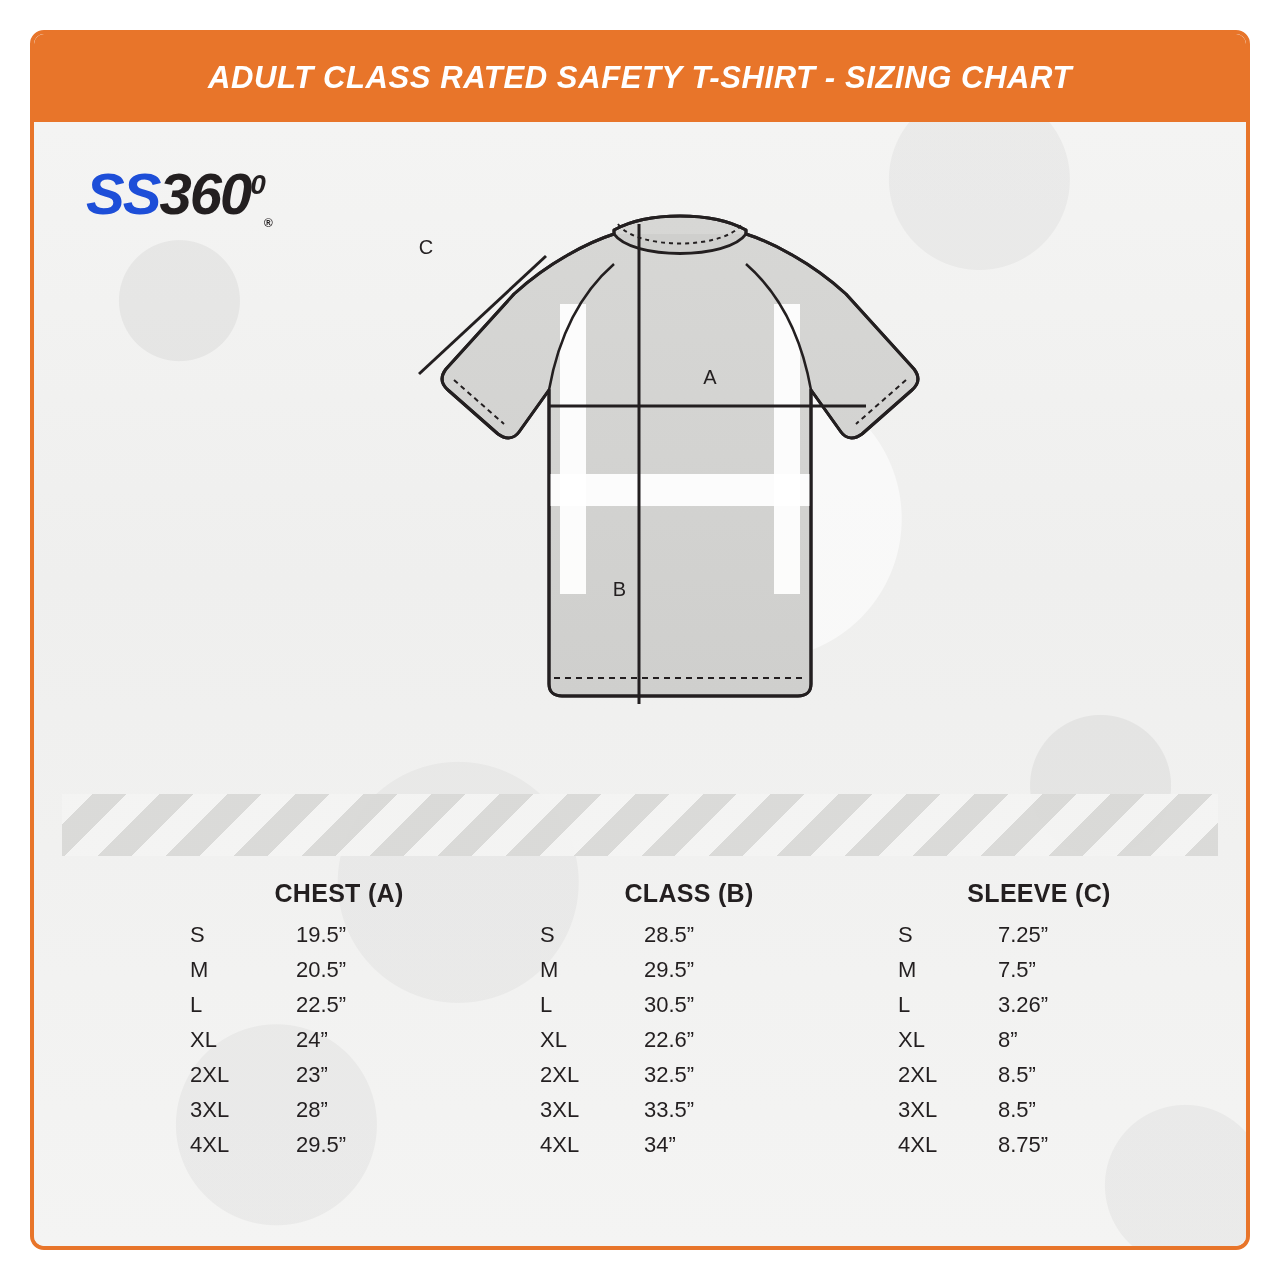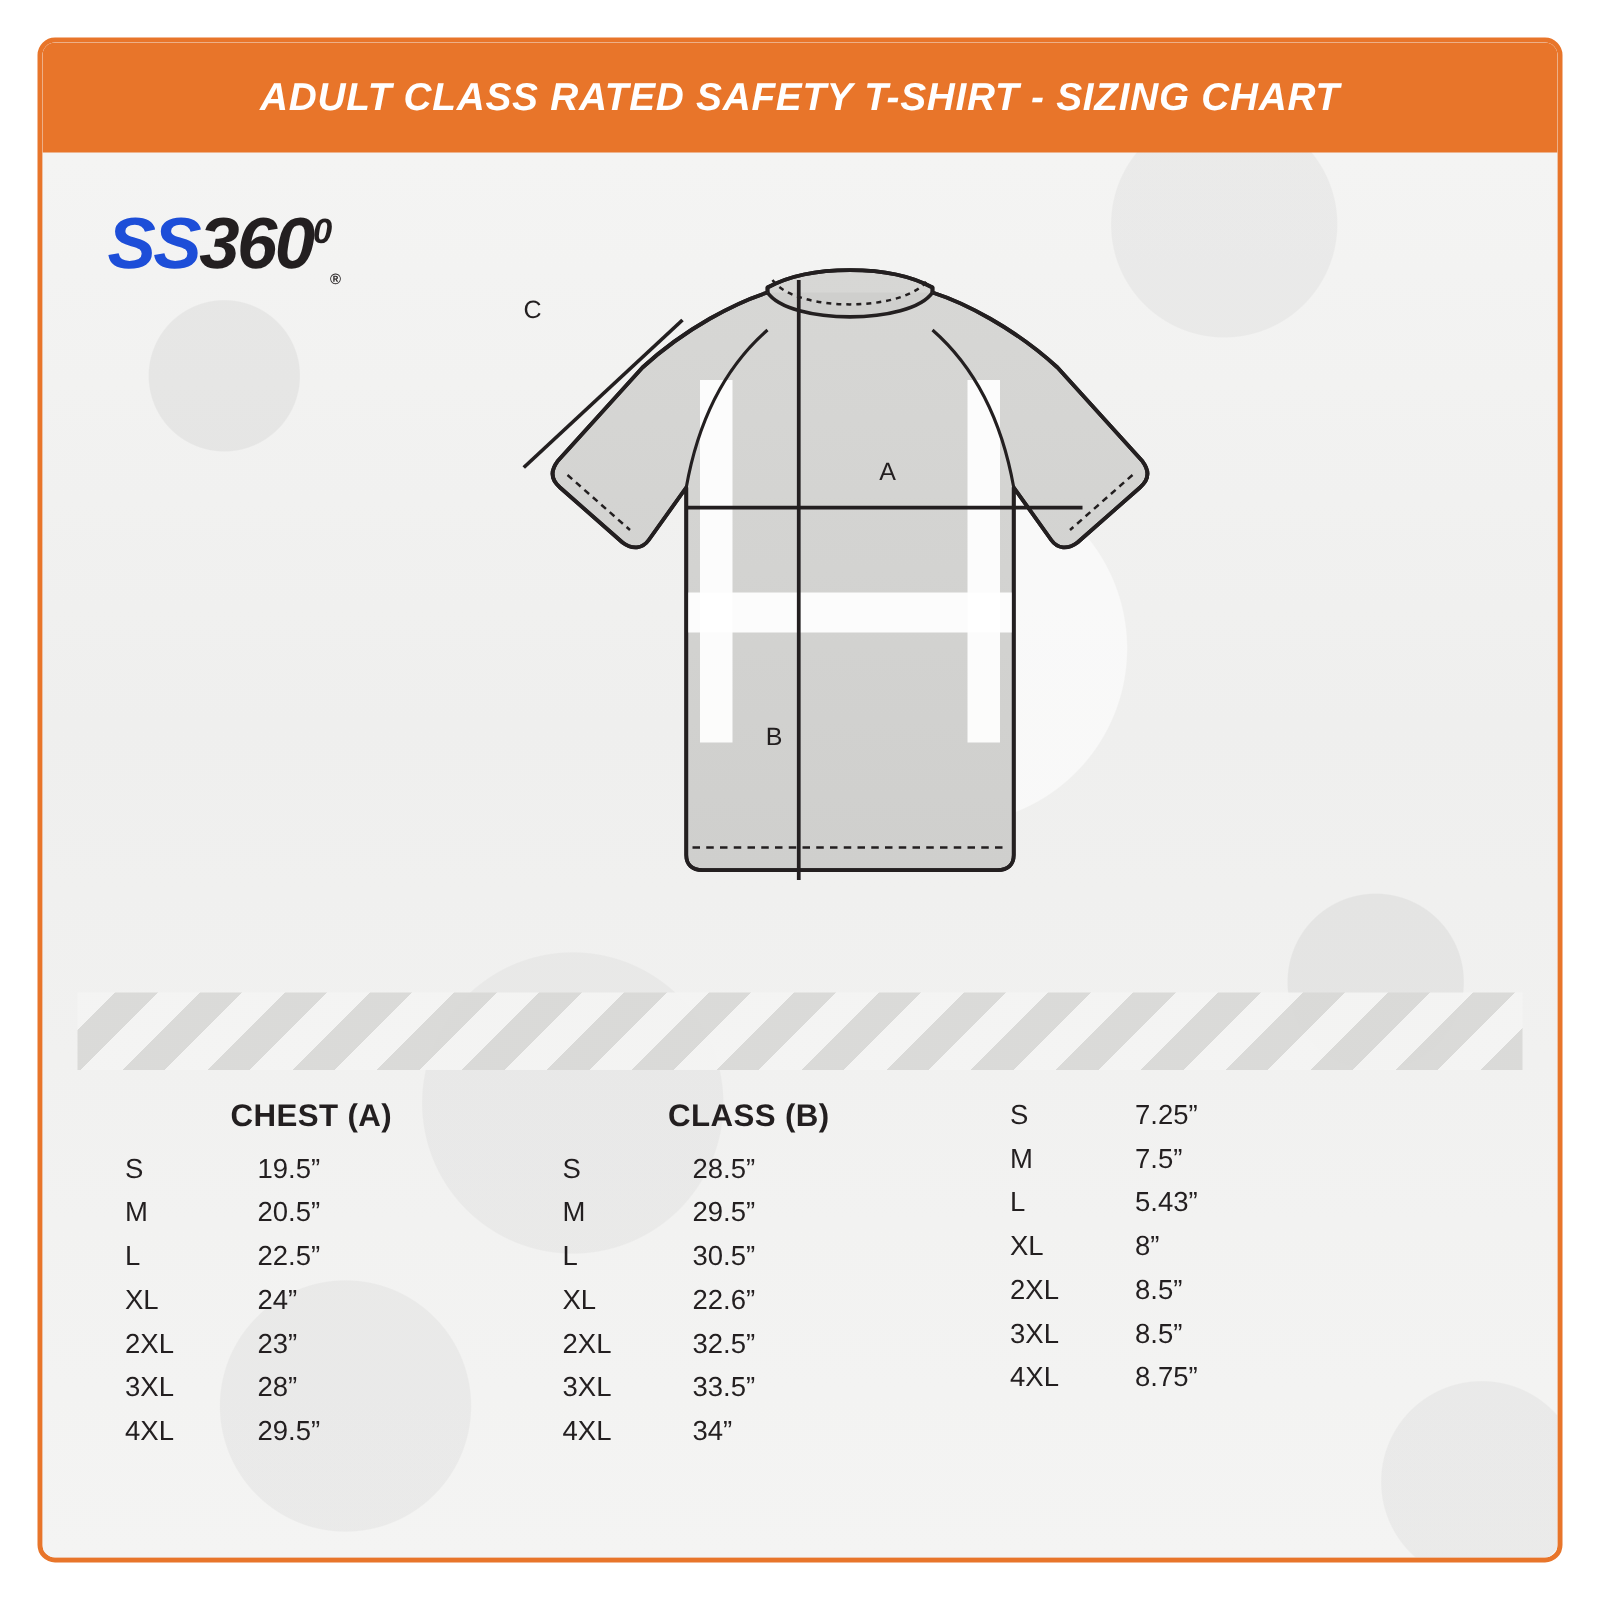--- a/index.html
+++ b/index.html
@@ -123,21 +123,21 @@
     );
     opacity: 0.95;
   }
   
   .tables {
     position: absolute;
     left: 40px;
     top: 845px;
     width: 1140px;
     display: flex;
-    justify-content: flex-start;
+    justify-content: flex-end;
   }
   .table-col {
     width: 350px;
   }
   .table-head {
     text-align: center;
     font-size: 25px;
     font-weight: bold;
     color: #231f20;
     letter-spacing: 0.3px;
@@ -337,31 +337,32 @@
           <div class="t-size">3XL</div>
           <div class="t-val">33.5”</div>
         </div>
         <div class="t-row">
           <div class="t-size">4XL</div>
           <div class="t-val">34”</div>
         </div>
       </div>
 
       <div class="table-col col-sleeve">
+        <div class="table-head">SLEEVE (C)</div>
         <div class="t-row">
           <div class="t-size">S</div>
           <div class="t-val">7.25”</div>
         </div>
         <div class="t-row">
           <div class="t-size">M</div>
           <div class="t-val">7.5”</div>
         </div>
         <div class="t-row">
           <div class="t-size">L</div>
-          <div class="t-val">5.43”</div>
+          <div class="t-val">3.26”</div>
         </div>
         <div class="t-row">
           <div class="t-size">XL</div>
           <div class="t-val">8”</div>
         </div>
         <div class="t-row">
           <div class="t-size">2XL</div>
           <div class="t-val">8.5”</div>
         </div>
         <div class="t-row">

